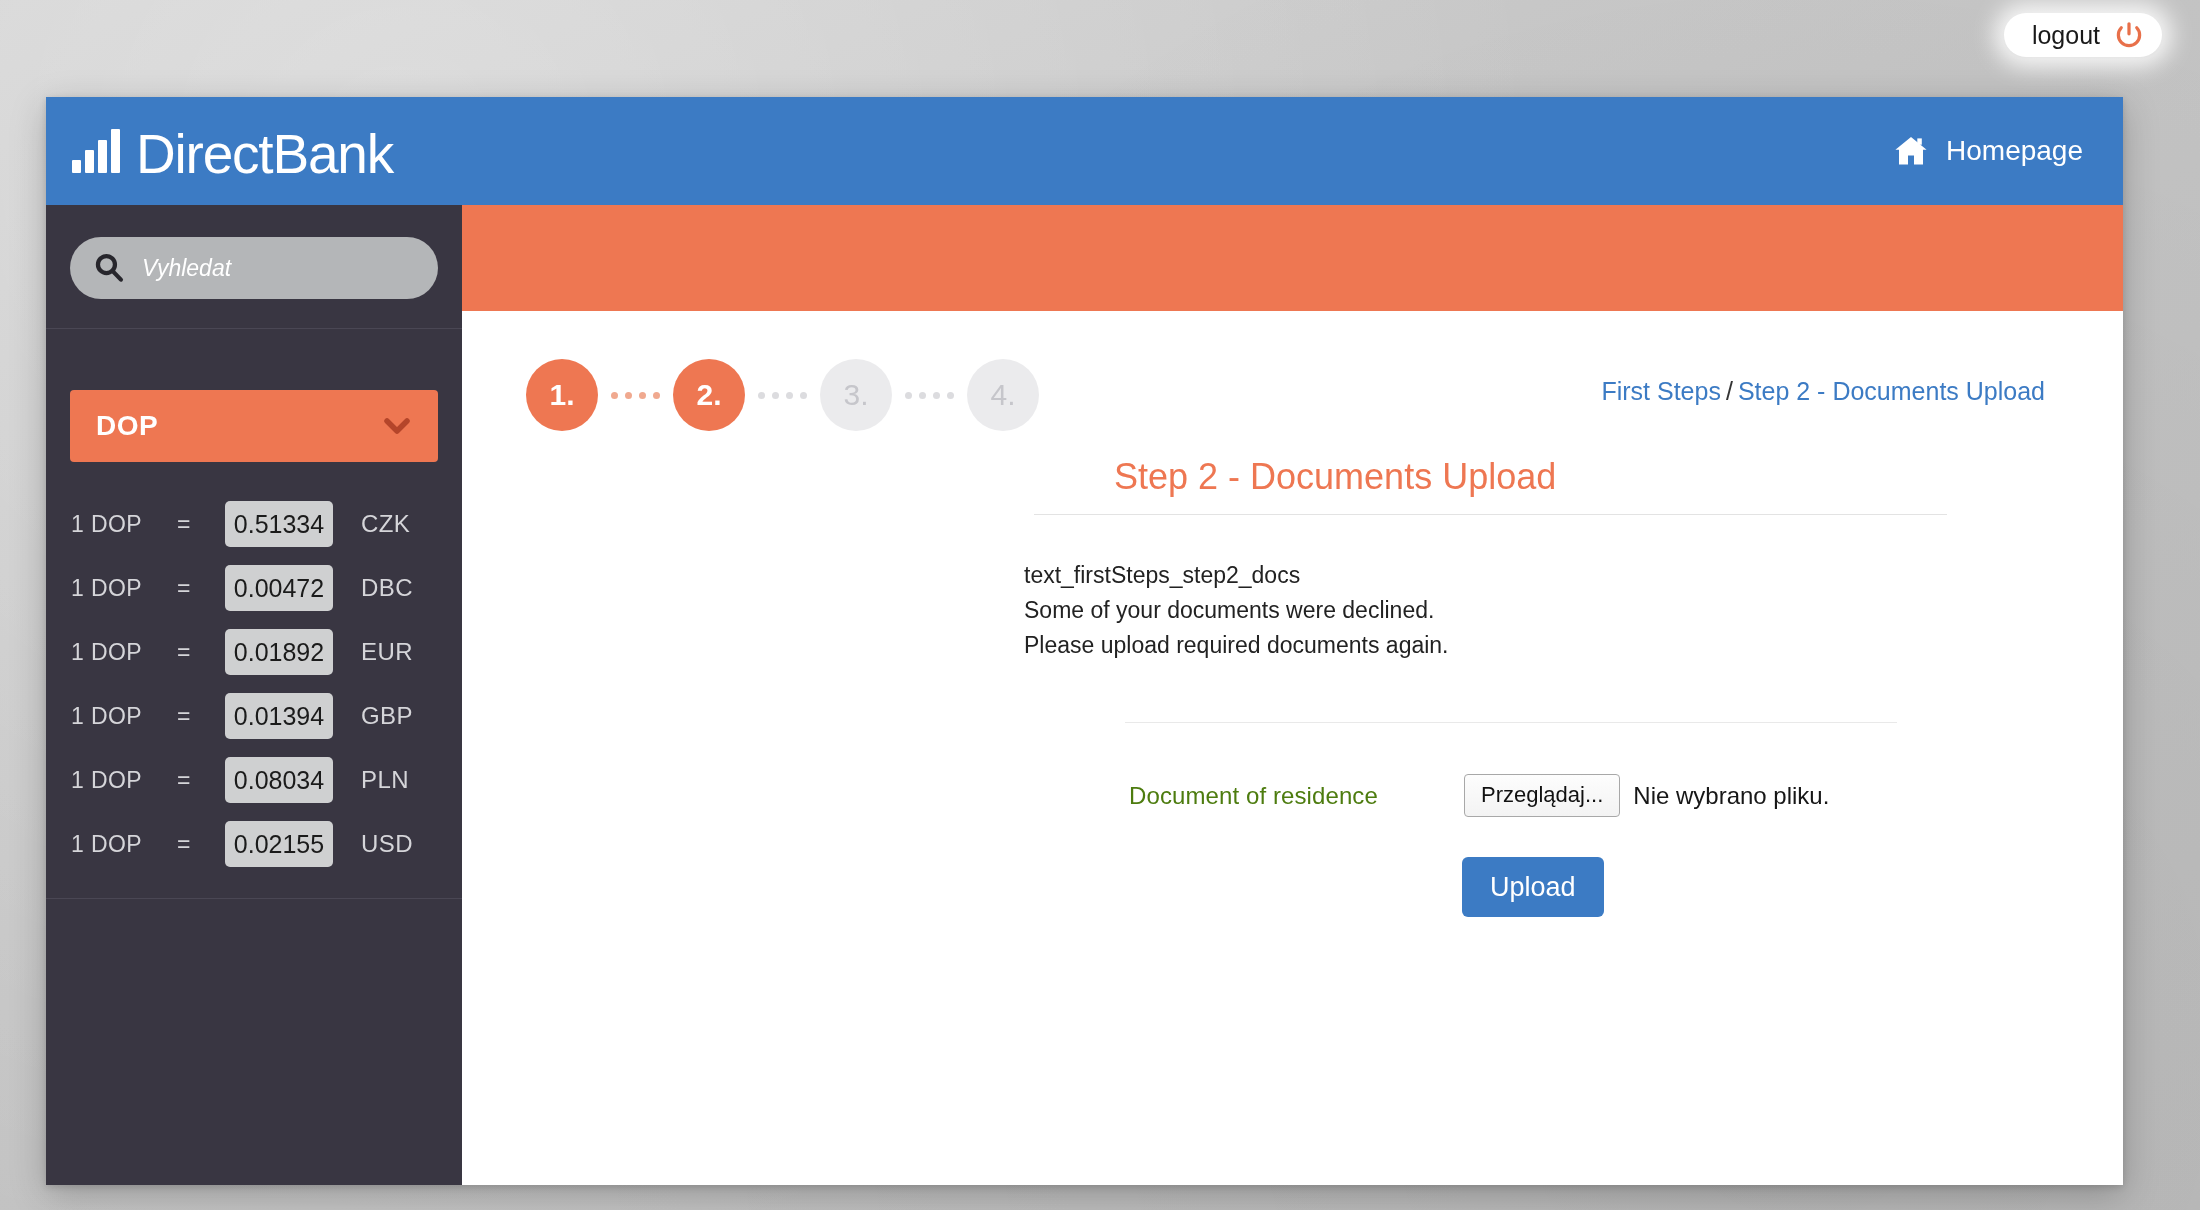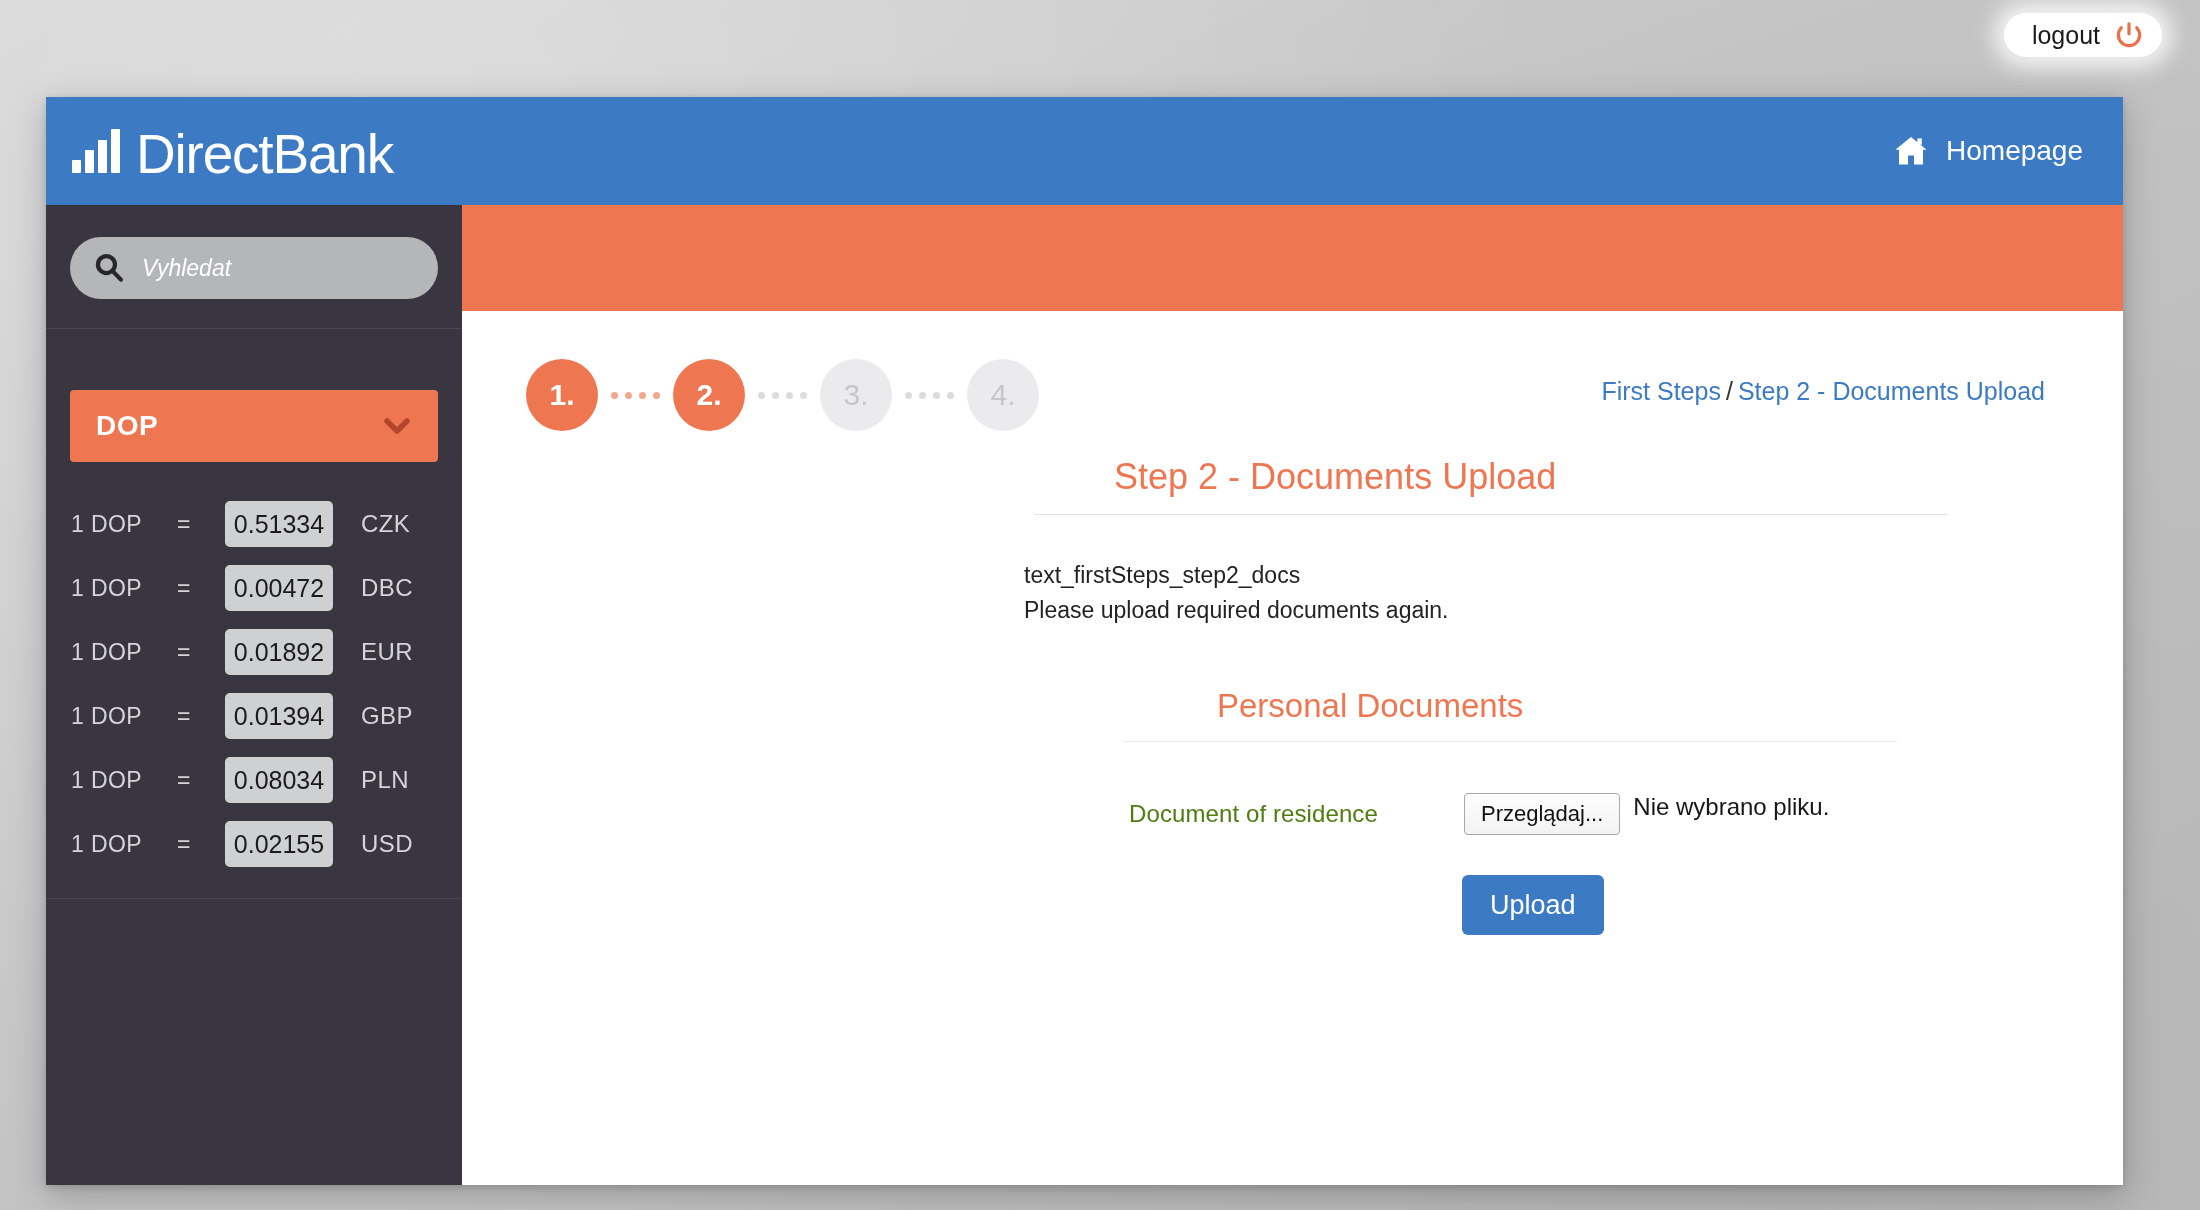--- a/index.html
+++ b/index.html
@@ -375,20 +375,21 @@
   }
   .field-label {
     font-size: 24px;
     color: #4d7c0f;
     font-weight: normal;
     width: 335px;
     letter-spacing: 0.1px;
   }
   .file-control {
     display: flex;
+    align-items: center;
     gap: 13px;
   }
   .file-btn {
     background: linear-gradient(#fdfdfd, #f3f3f3);
     border: 1px solid #a8a8a8;
     border-radius: 4px;
     font-family: "Liberation Sans", sans-serif;
     font-size: 22px;
     color: #111111;
     padding: 8px 16px;
@@ -564,25 +565,25 @@
           </div>
         </div>
 
         <div class="page-title-wrap">
           <div class="page-title">Step 2 - Documents Upload</div>
         </div>
         <div class="title-rule"></div>
 
         <div class="intro">
           <div>text_firstSteps_step2_docs</div>
+          <div>Some of your documents were declined.</div>
           <div>Please upload required documents again.</div>
         </div>
 
         <div class="section">
-          <div class="section-title">Personal Documents</div>
           <div class="section-rule"></div>
 
           <div class="field-row">
             <span class="field-label">Document of residence</span>
             <div class="file-control">
               <button class="file-btn" type="button">Przeglądaj...</button>
               <span class="file-status">Nie wybrano pliku.</span>
             </div>
           </div>
 

